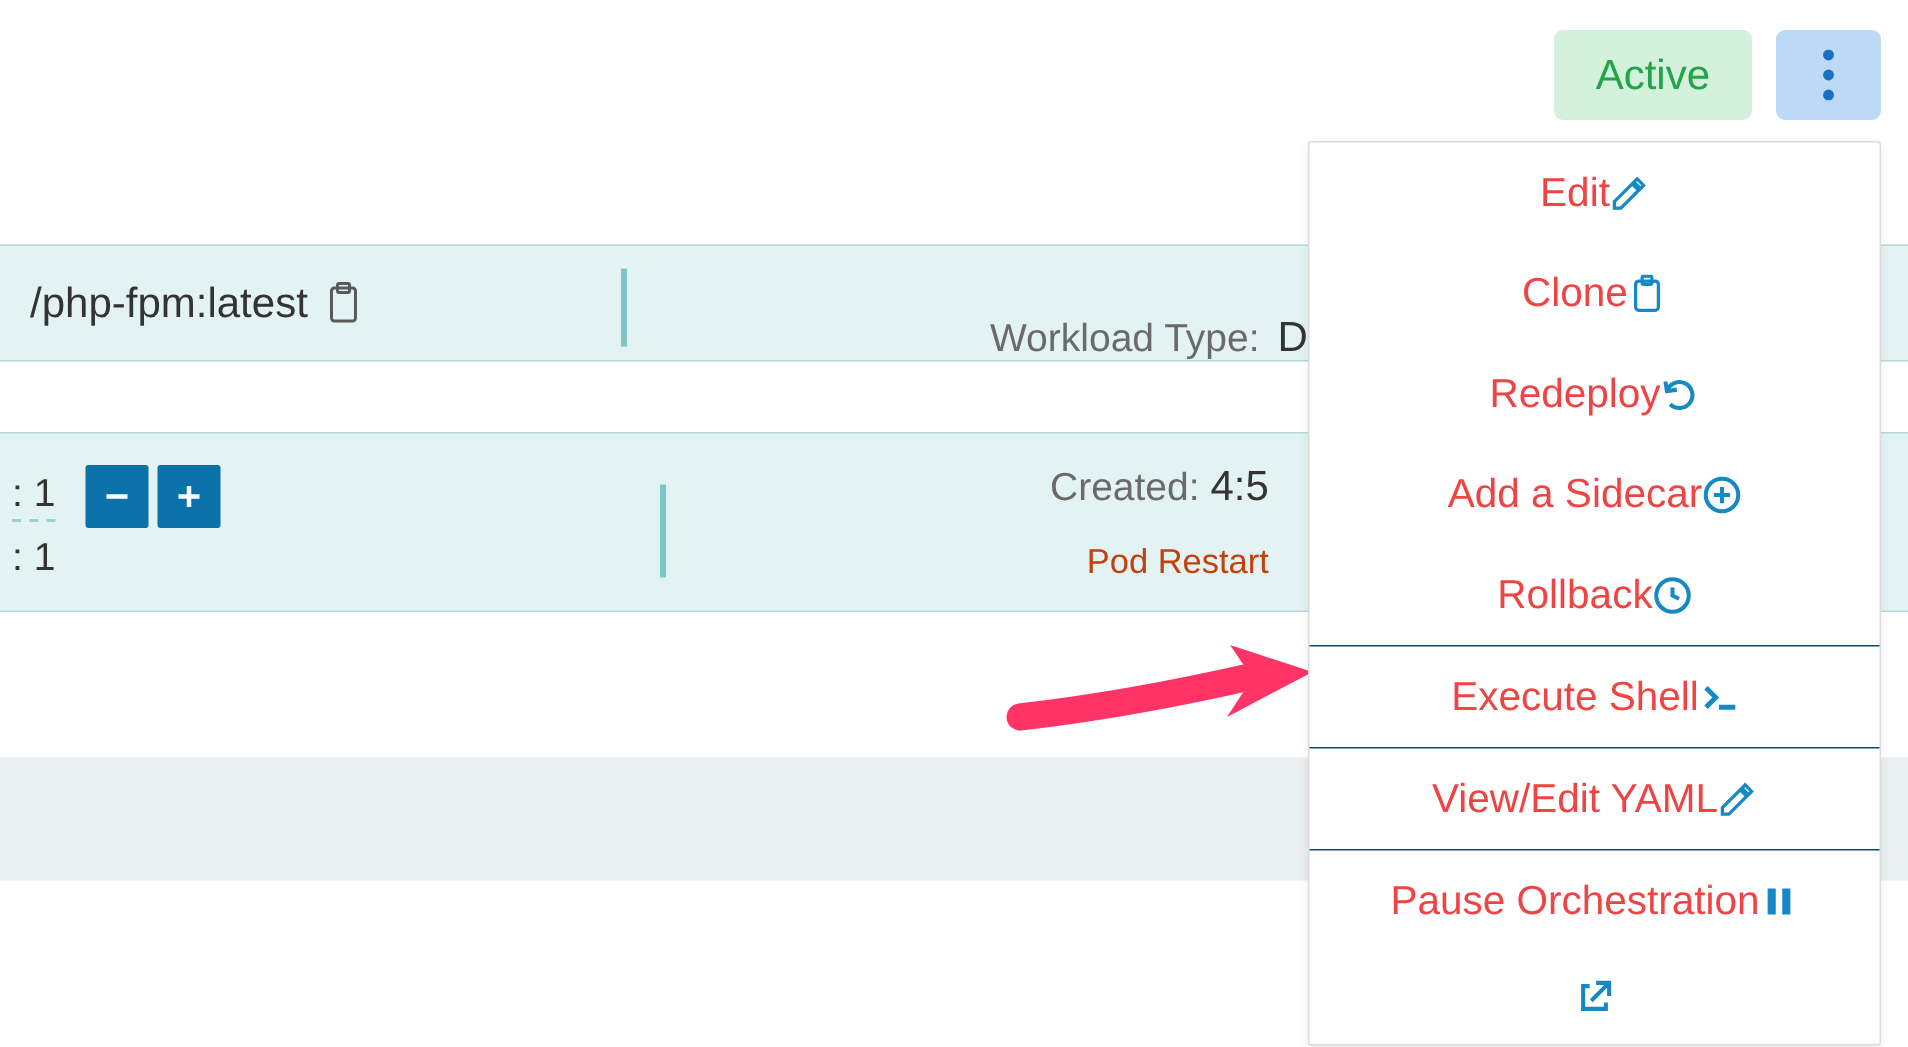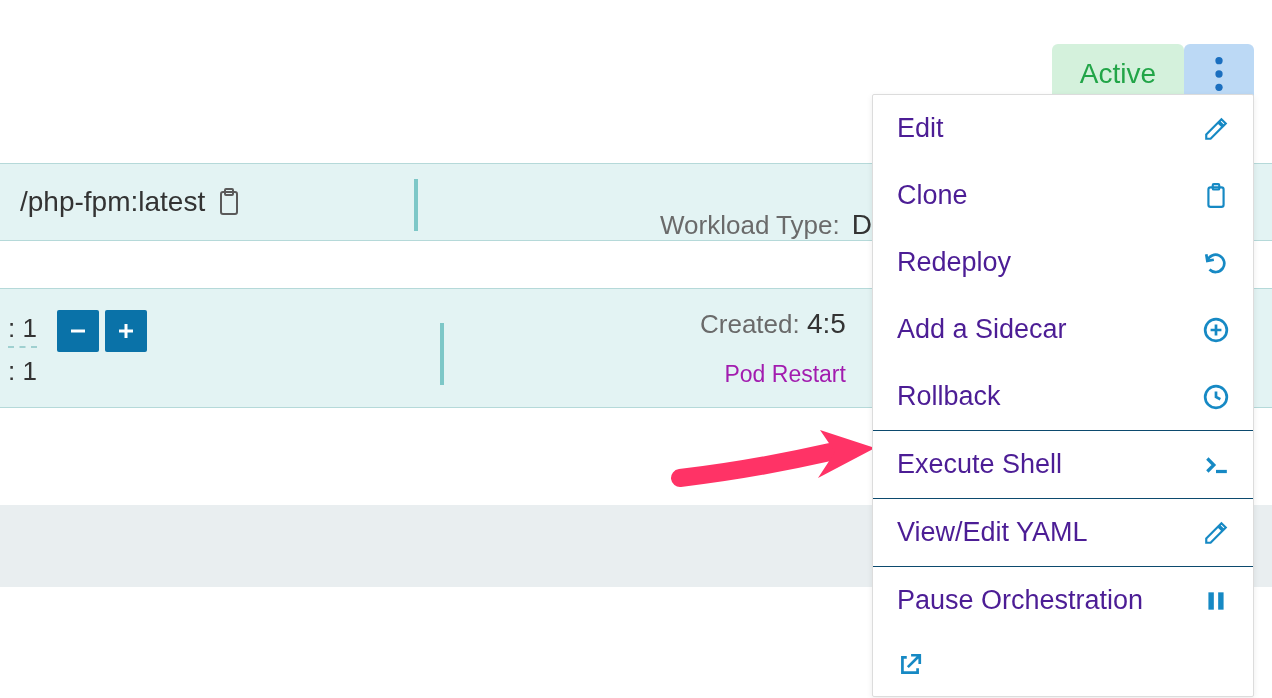--- a/index.html
+++ b/index.html
@@ -8,24 +8,24 @@
   background: #fff;
   width: 1272px;
   height: 698px;
   overflow: hidden;
   position: relative;
 }
 
 
 .top-actions {
   position: absolute;
-  top: 44px;
+  top: 20px;
   right: 18px;
   display: flex;
-  gap: 0;
+  gap: 16px;
 }
 .badge-active {
   background: #d4f1dc;
   color: #22a548;
   padding: 14px 28px;
   border-radius: 6px;
   font-size: 28px;
   font-weight: 500;
 }
 .btn-kebab {
@@ -127,21 +127,21 @@
   position: absolute;
   left: 700px;
   top: 0;
   height: 100%;
   display: flex;
   flex-direction: column;
   justify-content: center;
   gap: 21px;
 }
 .row2-right .line1 { font-size: 26px; }
-.row2-right .line2 { font-size: 23px; color: #a21caf; text-align: right; }
+.row2-right .line2 { font-size: 23px; color: #c2410c; text-align: right; }
 
 
 .grey-bar {
   position: absolute;
   top: 505px;
   left: 0;
   right: 0;
   height: 82px;
   background: #e9eef0;
 }
@@ -154,24 +154,24 @@
   width: 382px;
   background: #fff;
   border: 1px solid #dcdcdc;
   border-radius: 2px;
   box-shadow: 0 2px 6px rgba(0,0,0,0.08);
   z-index: 10;
 }
 .dropdown-item {
   display: flex;
   align-items: center;
-  justify-content: space-between;
+  justify-content: center;
   padding: 18px 24px;
   font-size: 27px;
-  color: #4c1d95;
+  color: #ef4444;
   cursor: pointer;
 }
 .dropdown-sep {
   border-top: 1px solid #0c4a6e;
 }
 .dropdown-item svg { width: 26px; height: 26px; flex-shrink: 0; }
 
 
 .arrow {
   position: absolute;

